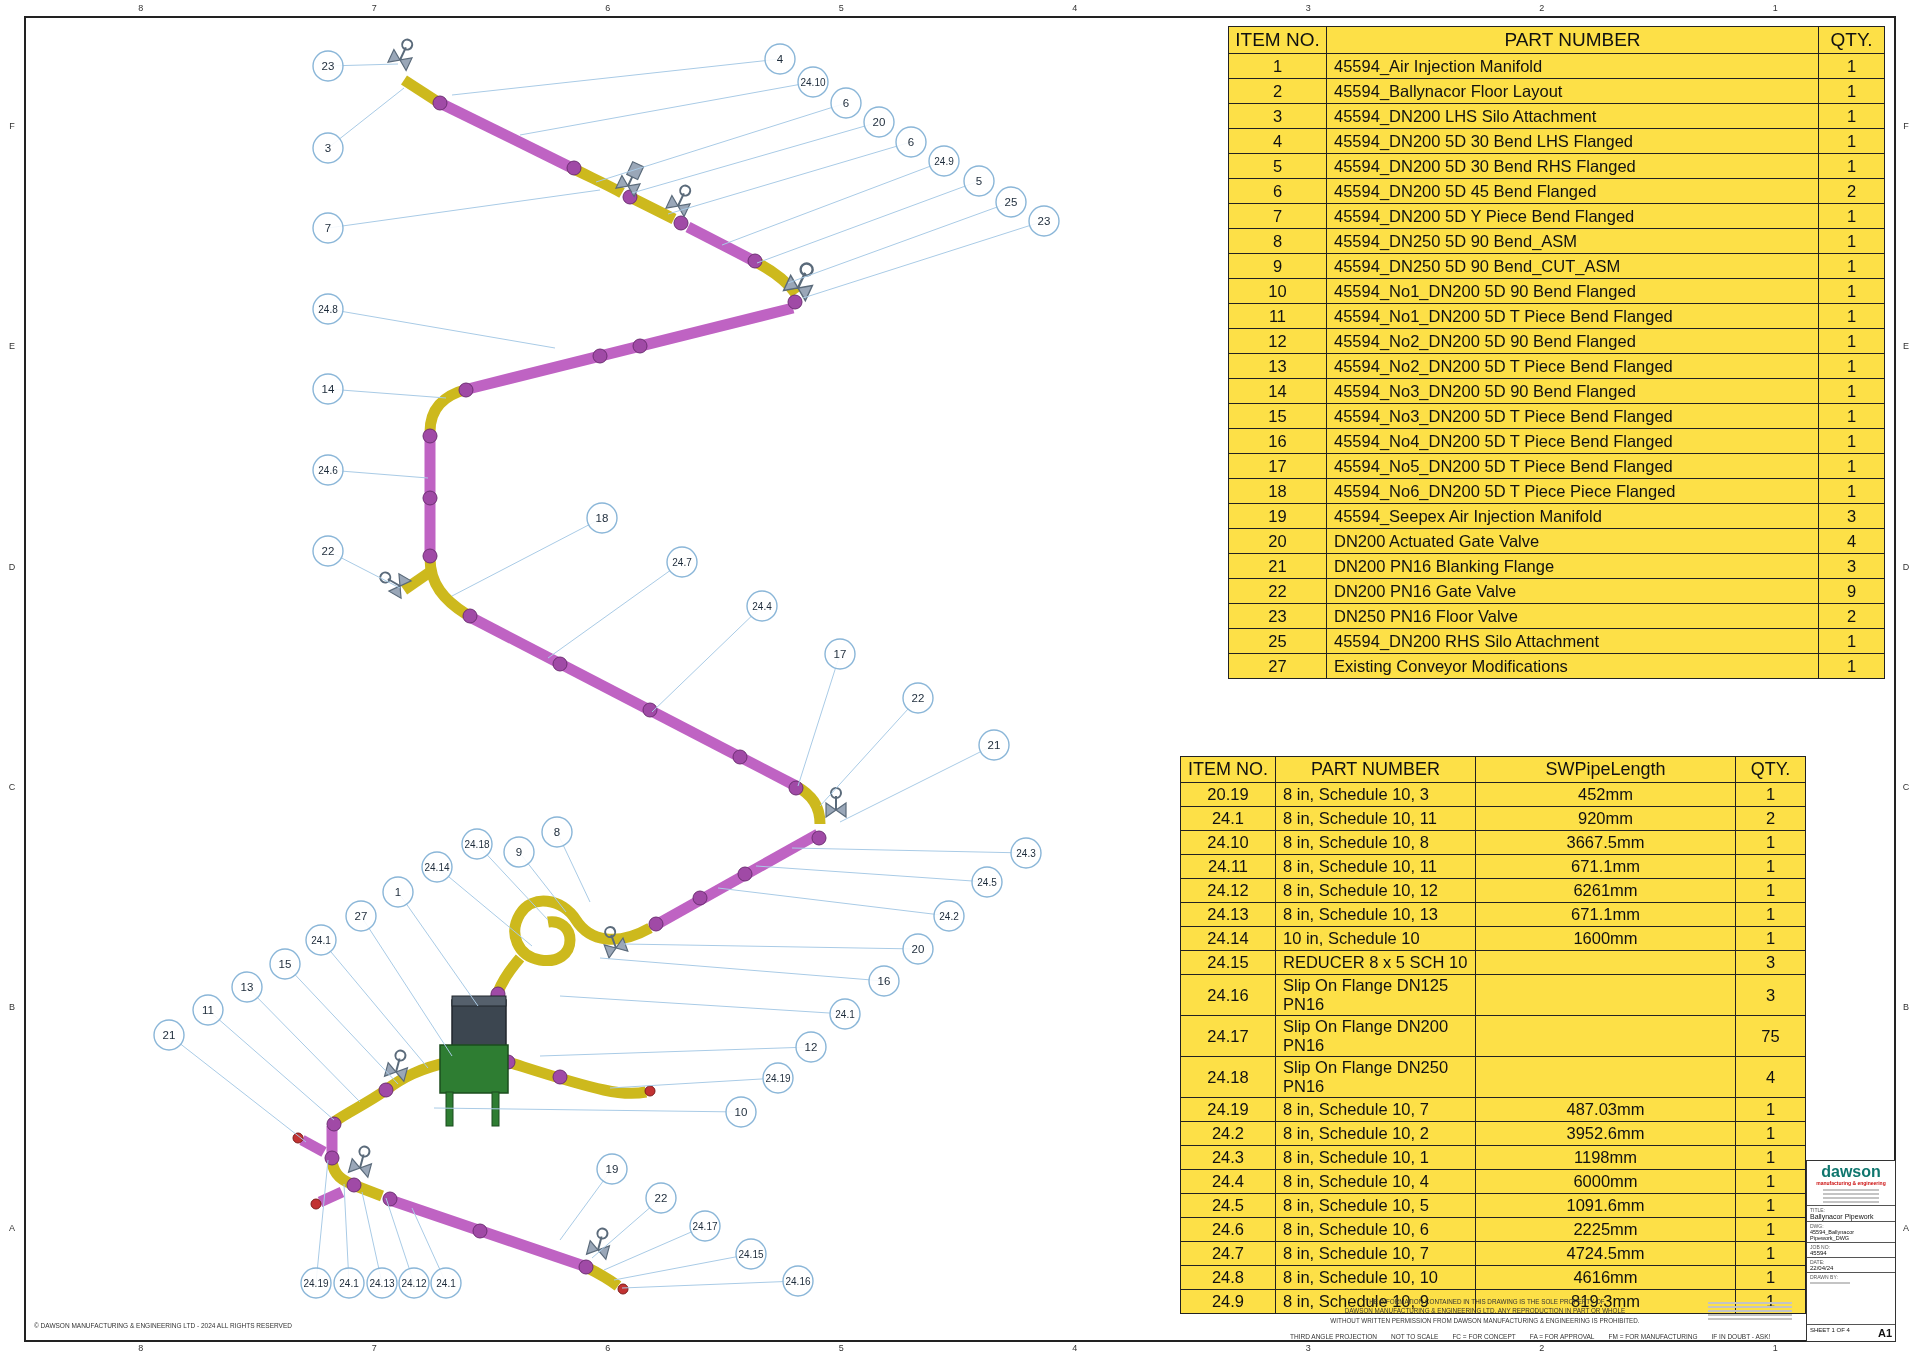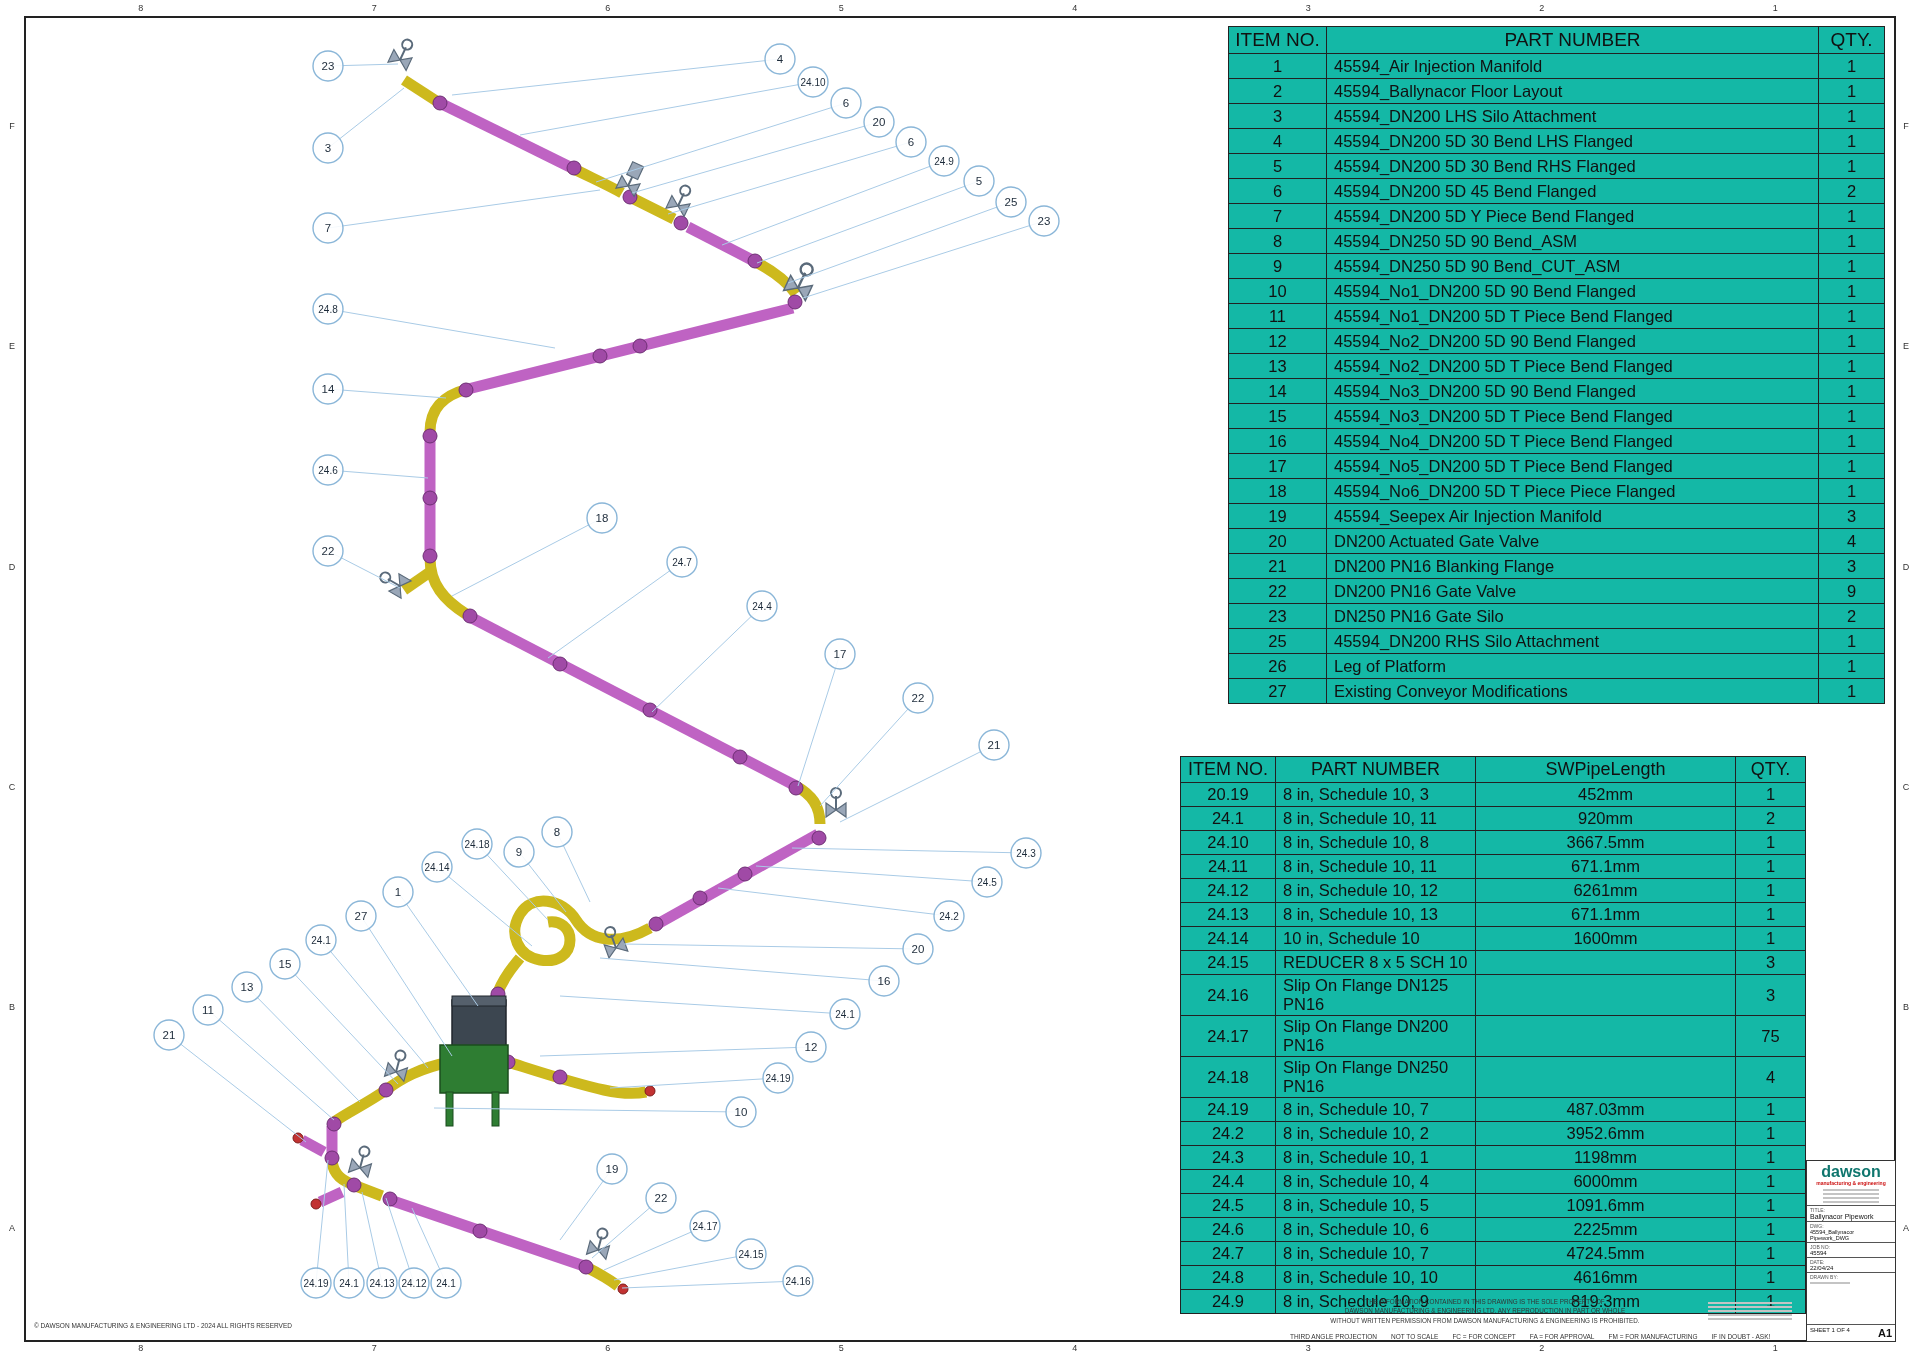--- a/index.html
+++ b/index.html
@@ -16,21 +16,21 @@
   svg.drawing{position:absolute;left:0;top:0;}
   .py{stroke:#cdb91d;stroke-width:11;fill:none;}
   .pm{stroke:#bf63c3;stroke-width:11;fill:none;}
   .fl{fill:#a04aa6;stroke:#6e2f74;stroke-width:1;}
   .cap{fill:#c23232;stroke:#7e1c1c;stroke-width:1;}
   .leader{stroke:#a9cbe6;stroke-width:1;}
   .bcirc{fill:#ffffff;fill-opacity:.88;stroke:#8ab6d8;stroke-width:1.4;}
   .btext{font-family:"Liberation Sans",sans-serif;fill:#1d2b3a;text-anchor:middle;}
   .valve{fill:#9aa7b8;stroke:#5a6a7a;stroke-width:1.2;}
   
-  table{border-collapse:collapse;position:absolute;table-layout:fixed;background:#14b8a6;}
+  table{border-collapse:collapse;position:absolute;table-layout:fixed;background:#fde047;}
   th,td{border:1px solid #222;overflow:hidden;}
   th{font-weight:400;text-align:center;}
   .bom{left:1228px;top:26px;width:656px;}
   .bom th{font-size:19px;padding:2px 4px;}
   .bom td{font-size:16.5px;padding:1px 7px;white-space:nowrap;height:22px;}
   .bom td:first-child,.bom td:last-child{text-align:center;}
   .ptab{left:1180px;top:756px;width:625px;}
   .ptab th{font-size:18px;padding:2px 4px;}
   .ptab td{font-size:16.5px;padding:1px 7px;height:21px;}
   .ptab td:first-child,.ptab td:nth-child(3),.ptab td:last-child{text-align:center;}
@@ -587,31 +587,26 @@
           <td>DN200 PN16 Blanking Flange</td>
           <td>3</td>
         </tr>
         <tr>
           <td>22</td>
           <td>DN200 PN16 Gate Valve</td>
           <td>9</td>
         </tr>
         <tr>
           <td>23</td>
-          <td>DN250 PN16 Gate Silo</td>
+          <td>DN250 PN16 Floor Valve</td>
           <td>2</td>
         </tr>
         <tr>
           <td>25</td>
           <td>45594_DN200 RHS Silo Attachment</td>
-          <td>1</td>
-        </tr>
-        <tr>
-          <td>26</td>
-          <td>Leg of Platform</td>
           <td>1</td>
         </tr>
         <tr>
           <td>27</td>
           <td>Existing Conveyor Modifications</td>
           <td>1</td>
         </tr>
       </tbody>
   </table>
 

